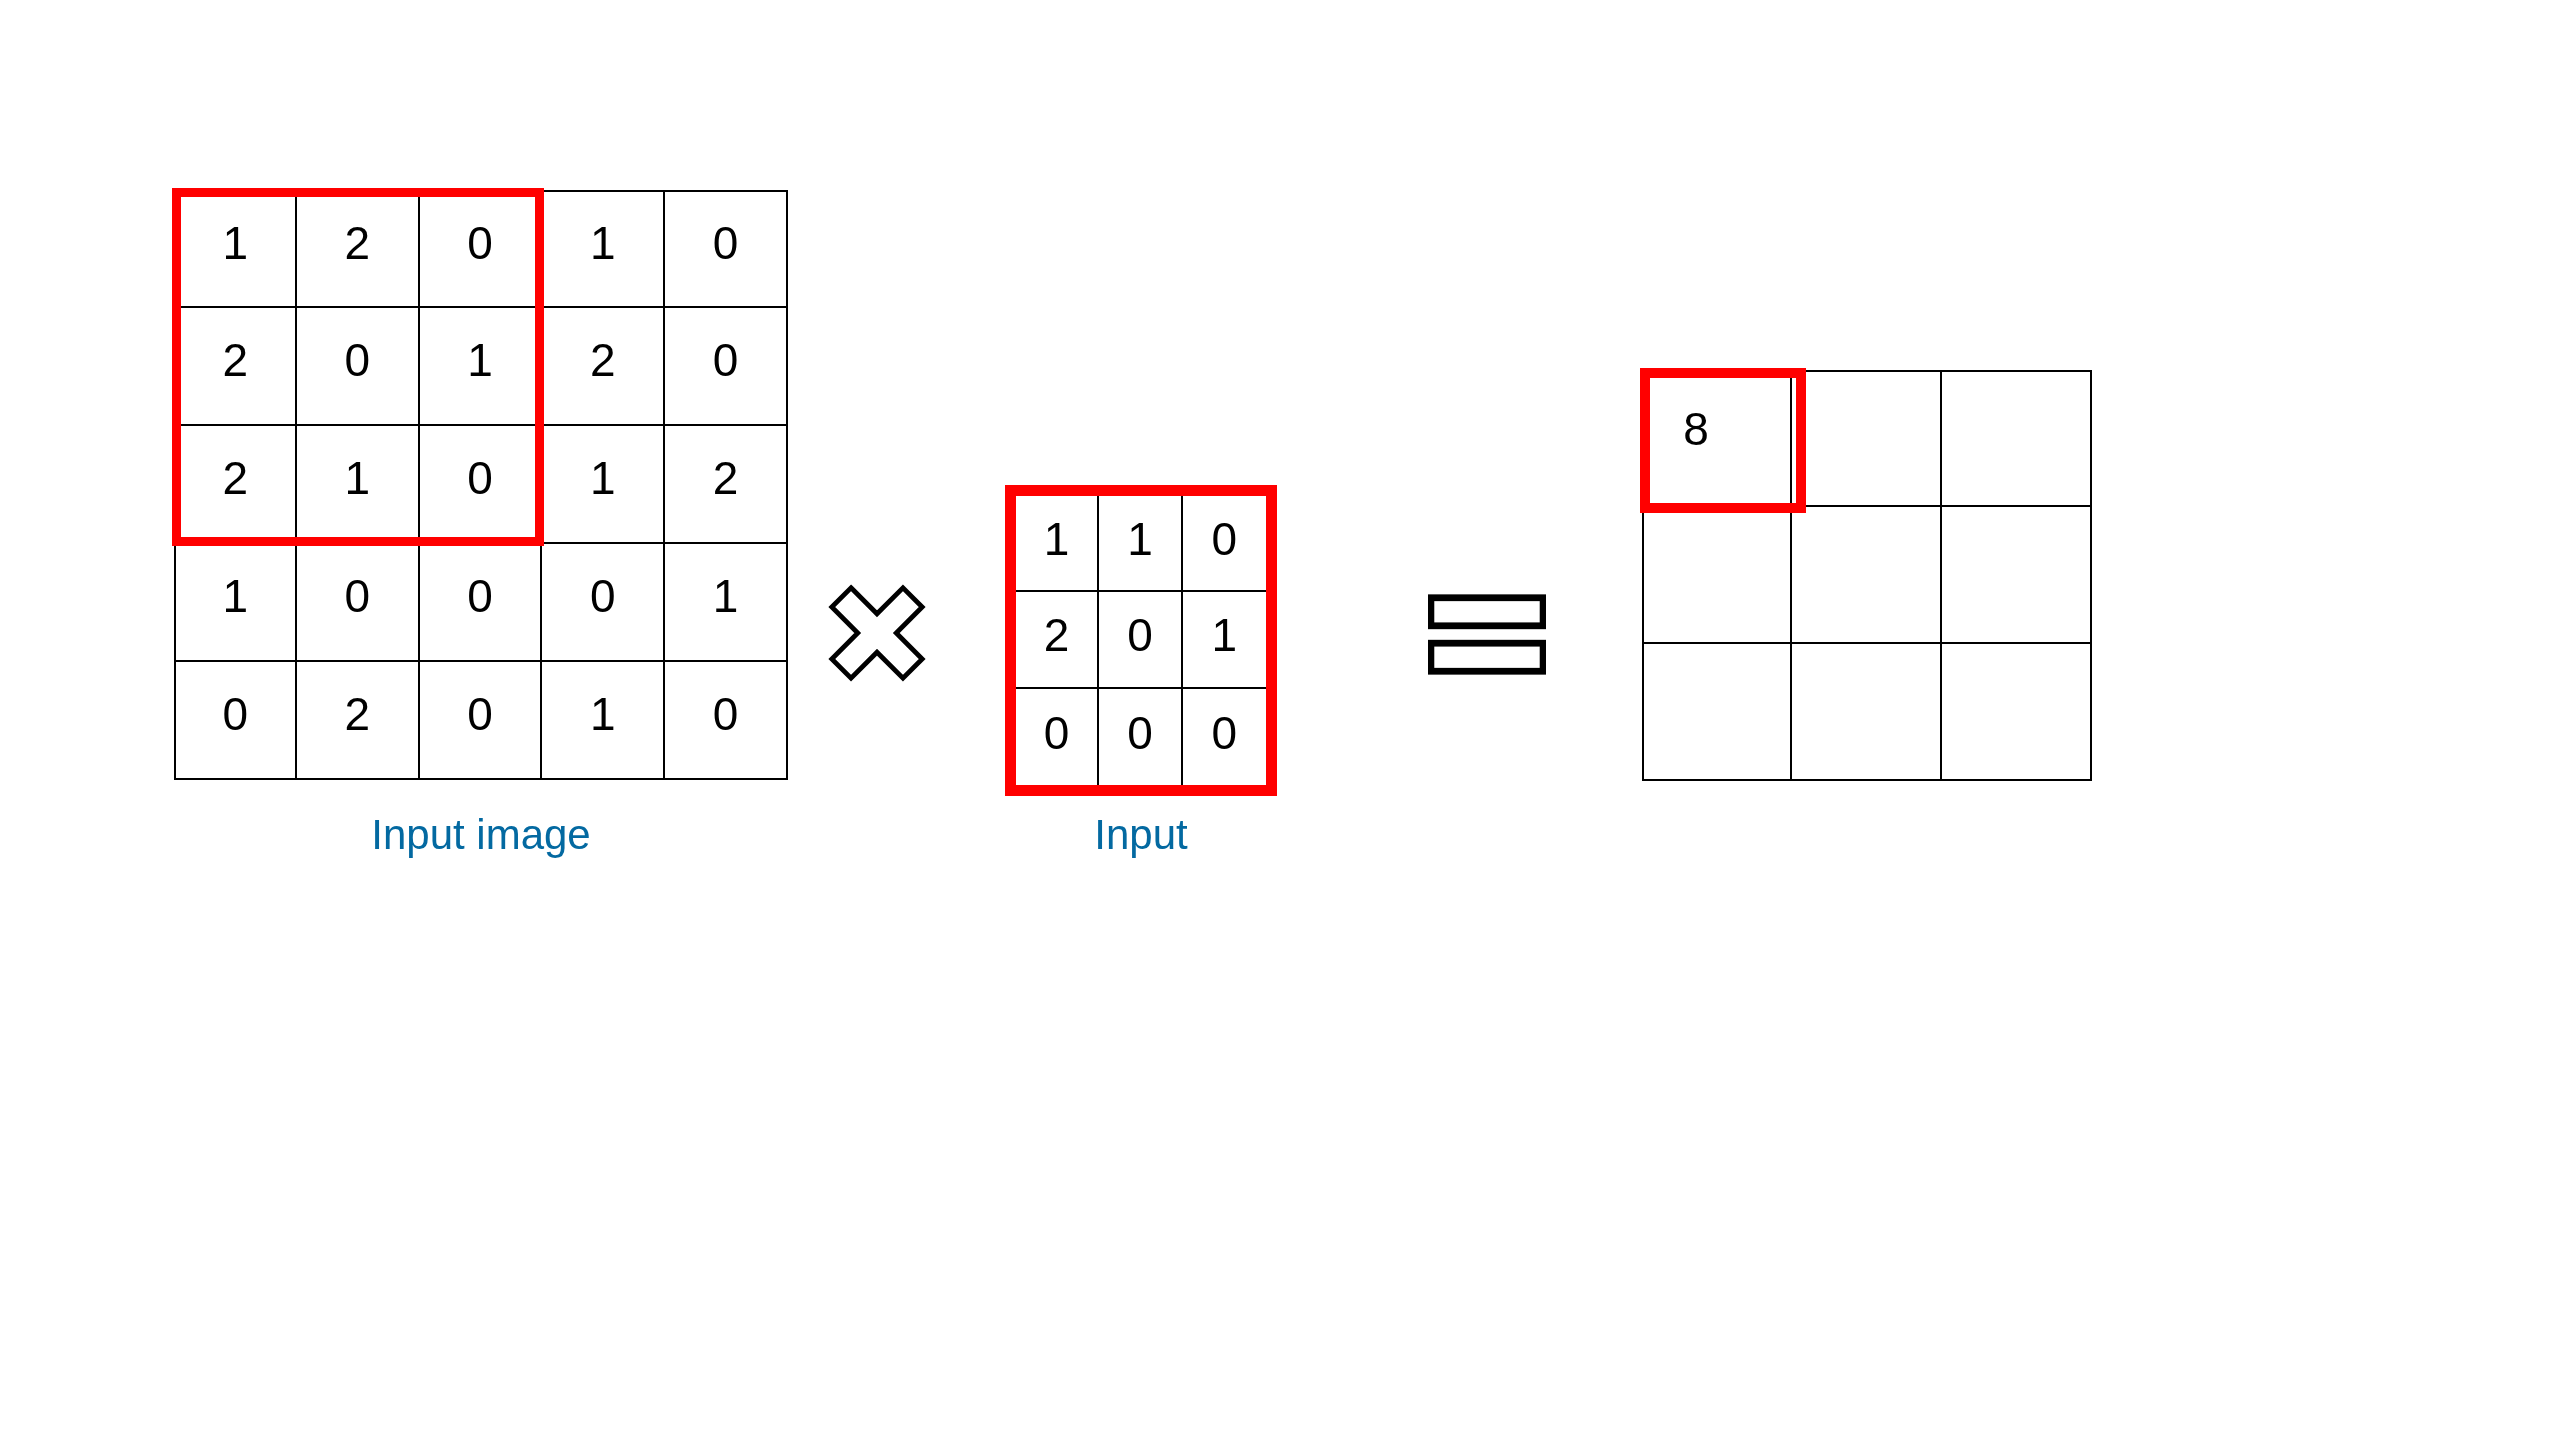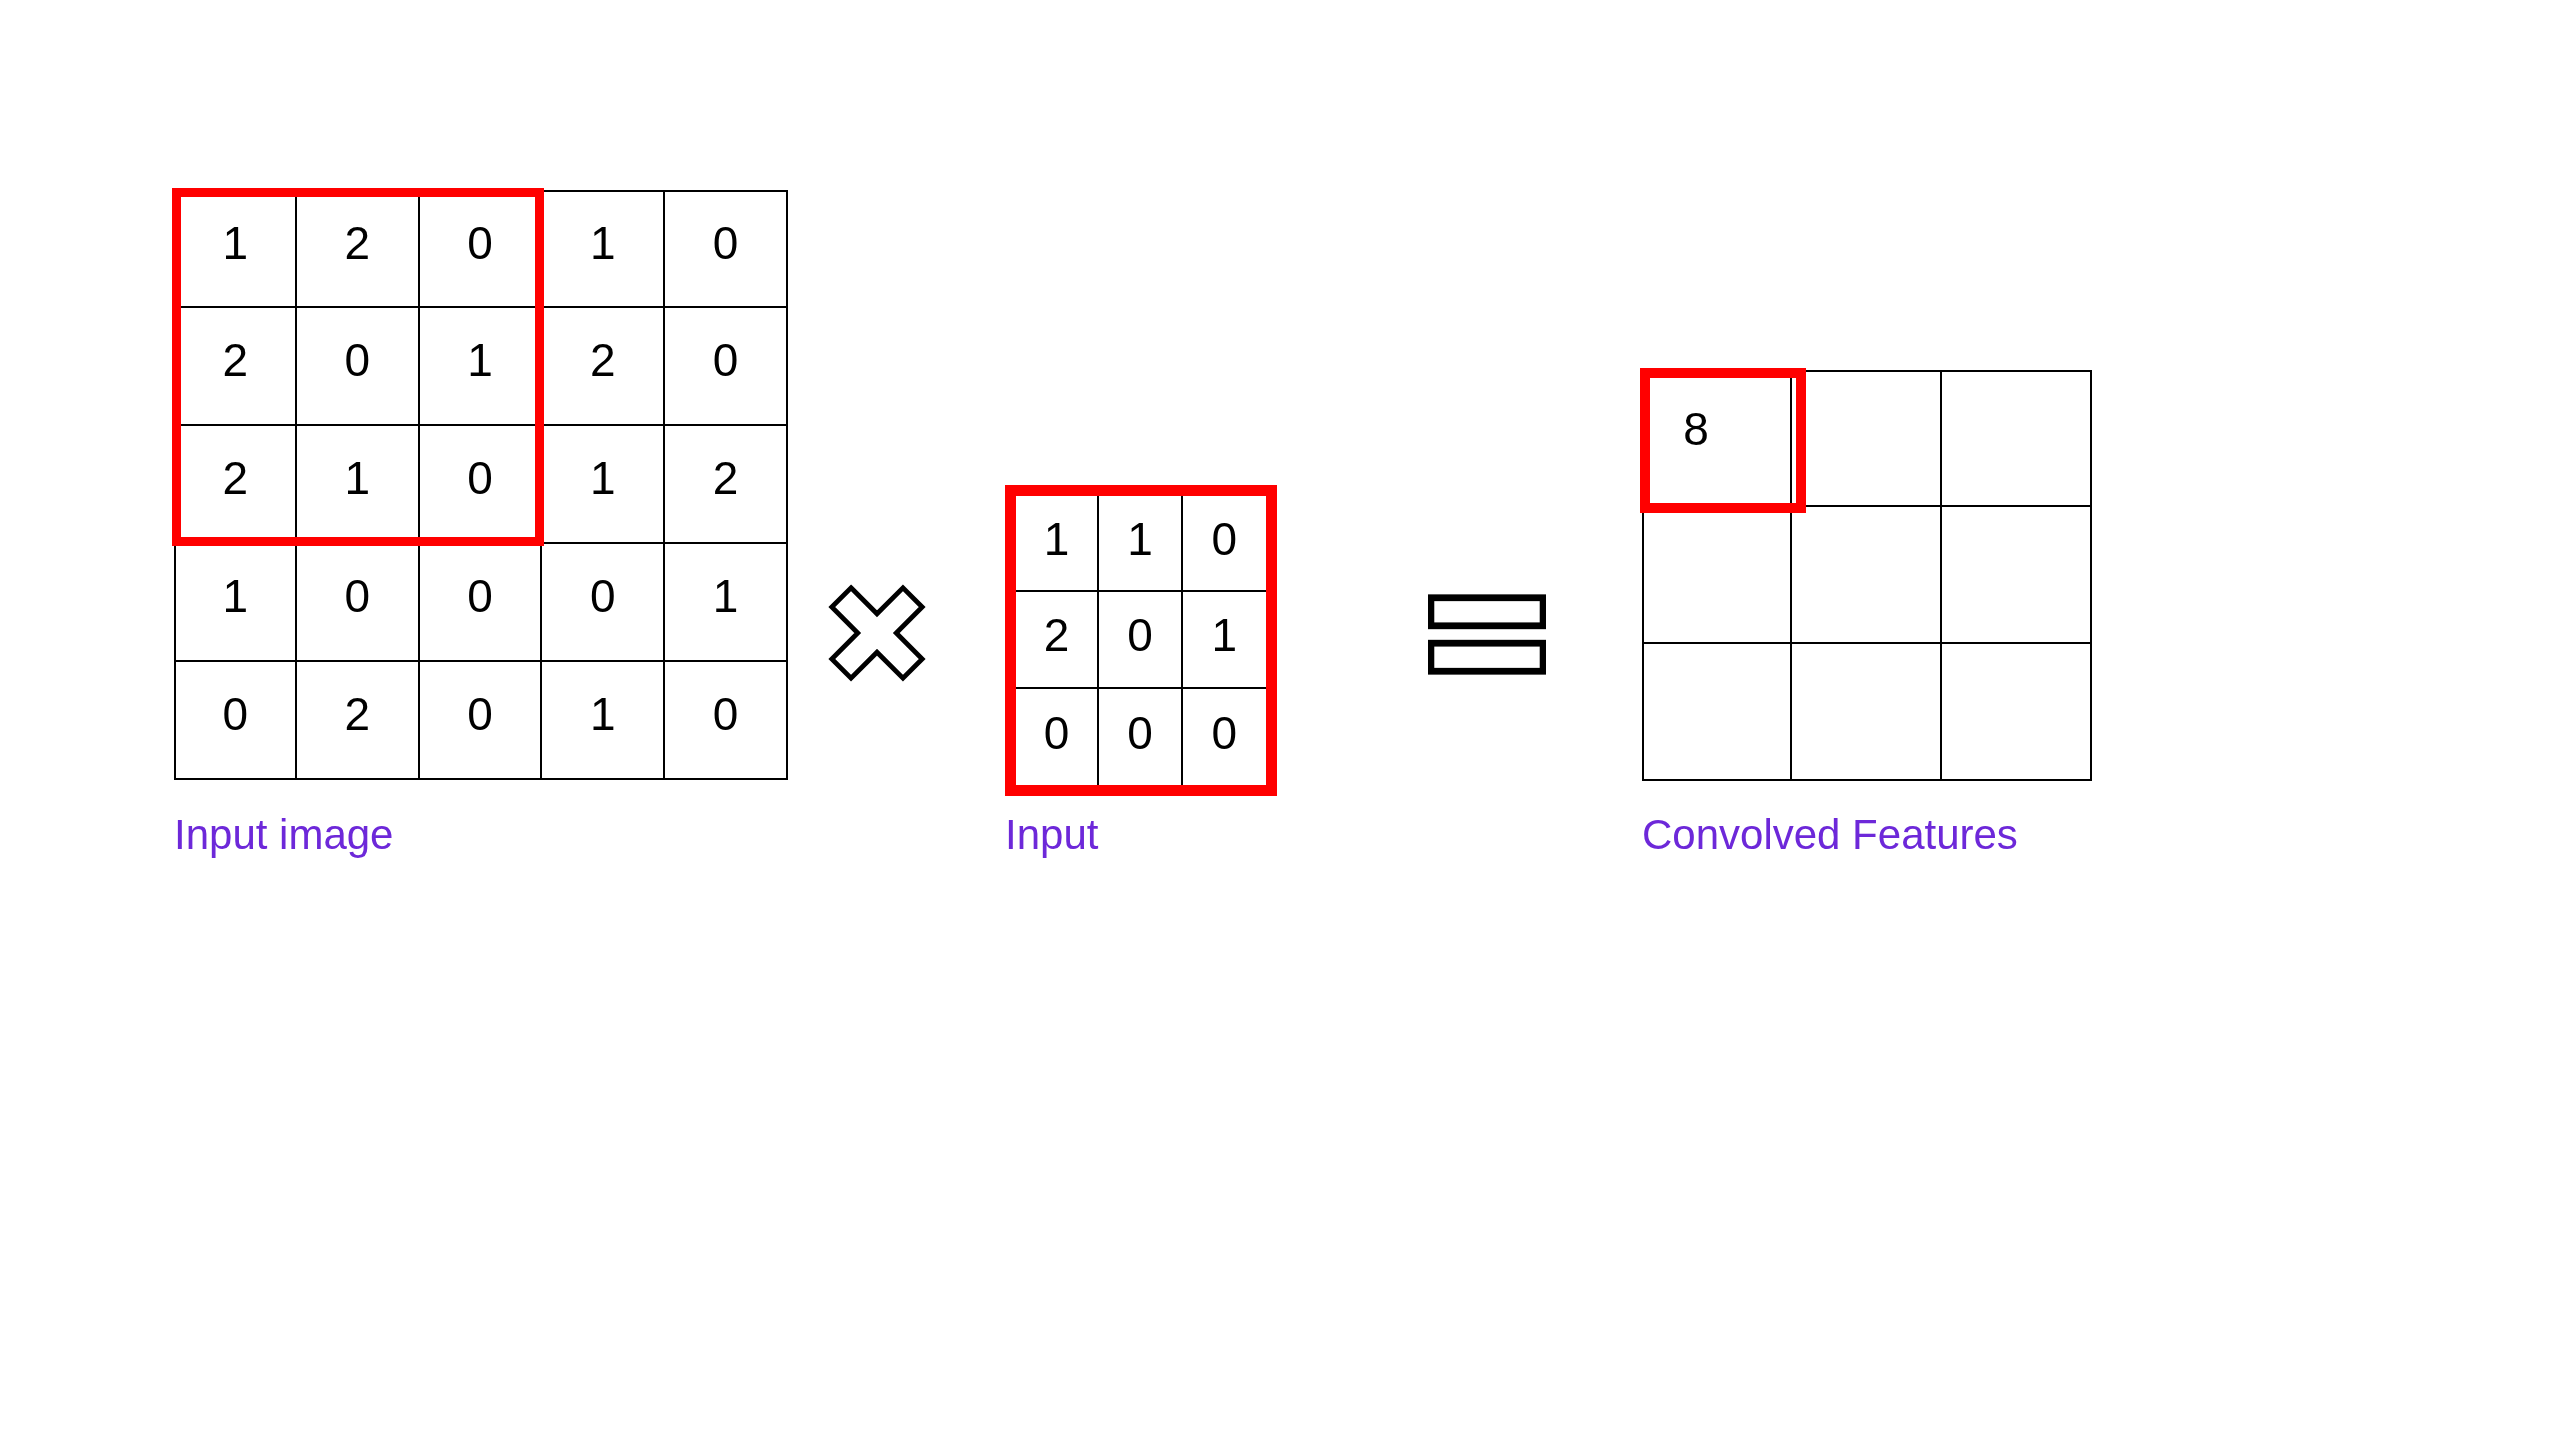--- a/index.html
+++ b/index.html
@@ -149,23 +149,23 @@
     top: 587px;
     width: 118px;
     height: 95px;
   }
 
   
   .caption {
     position: absolute;
     font-size: 42px;
     line-height: 1;
-    text-align: left;
+    text-align: center;
     white-space: nowrap;
-    color: #6d28d9;
+    color: #0369a1;
   }
   #caption-input  { left: 174px;  top: 814px; width: 614px; }
   #caption-filter { left: 1005px; top: 814px; width: 272px; }
   #caption-output { left: 1642px; top: 814px; width: 450px; }
 </style>
 </head>
 <body>
 
 <div class="canvas">
 
@@ -318,16 +318,15 @@
         <span class="val"></span>
       </div>
       <div class="cell last-row">
         <span class="val"></span>
       </div>
       <div class="cell last-col last-row">
         <span class="val"></span>
       </div>
     </div>
   <div id="output-highlight"></div>
-  <div class="caption" id="caption-output">Convolved Features</div>
 
 </div>
 
 
 </body></html>

